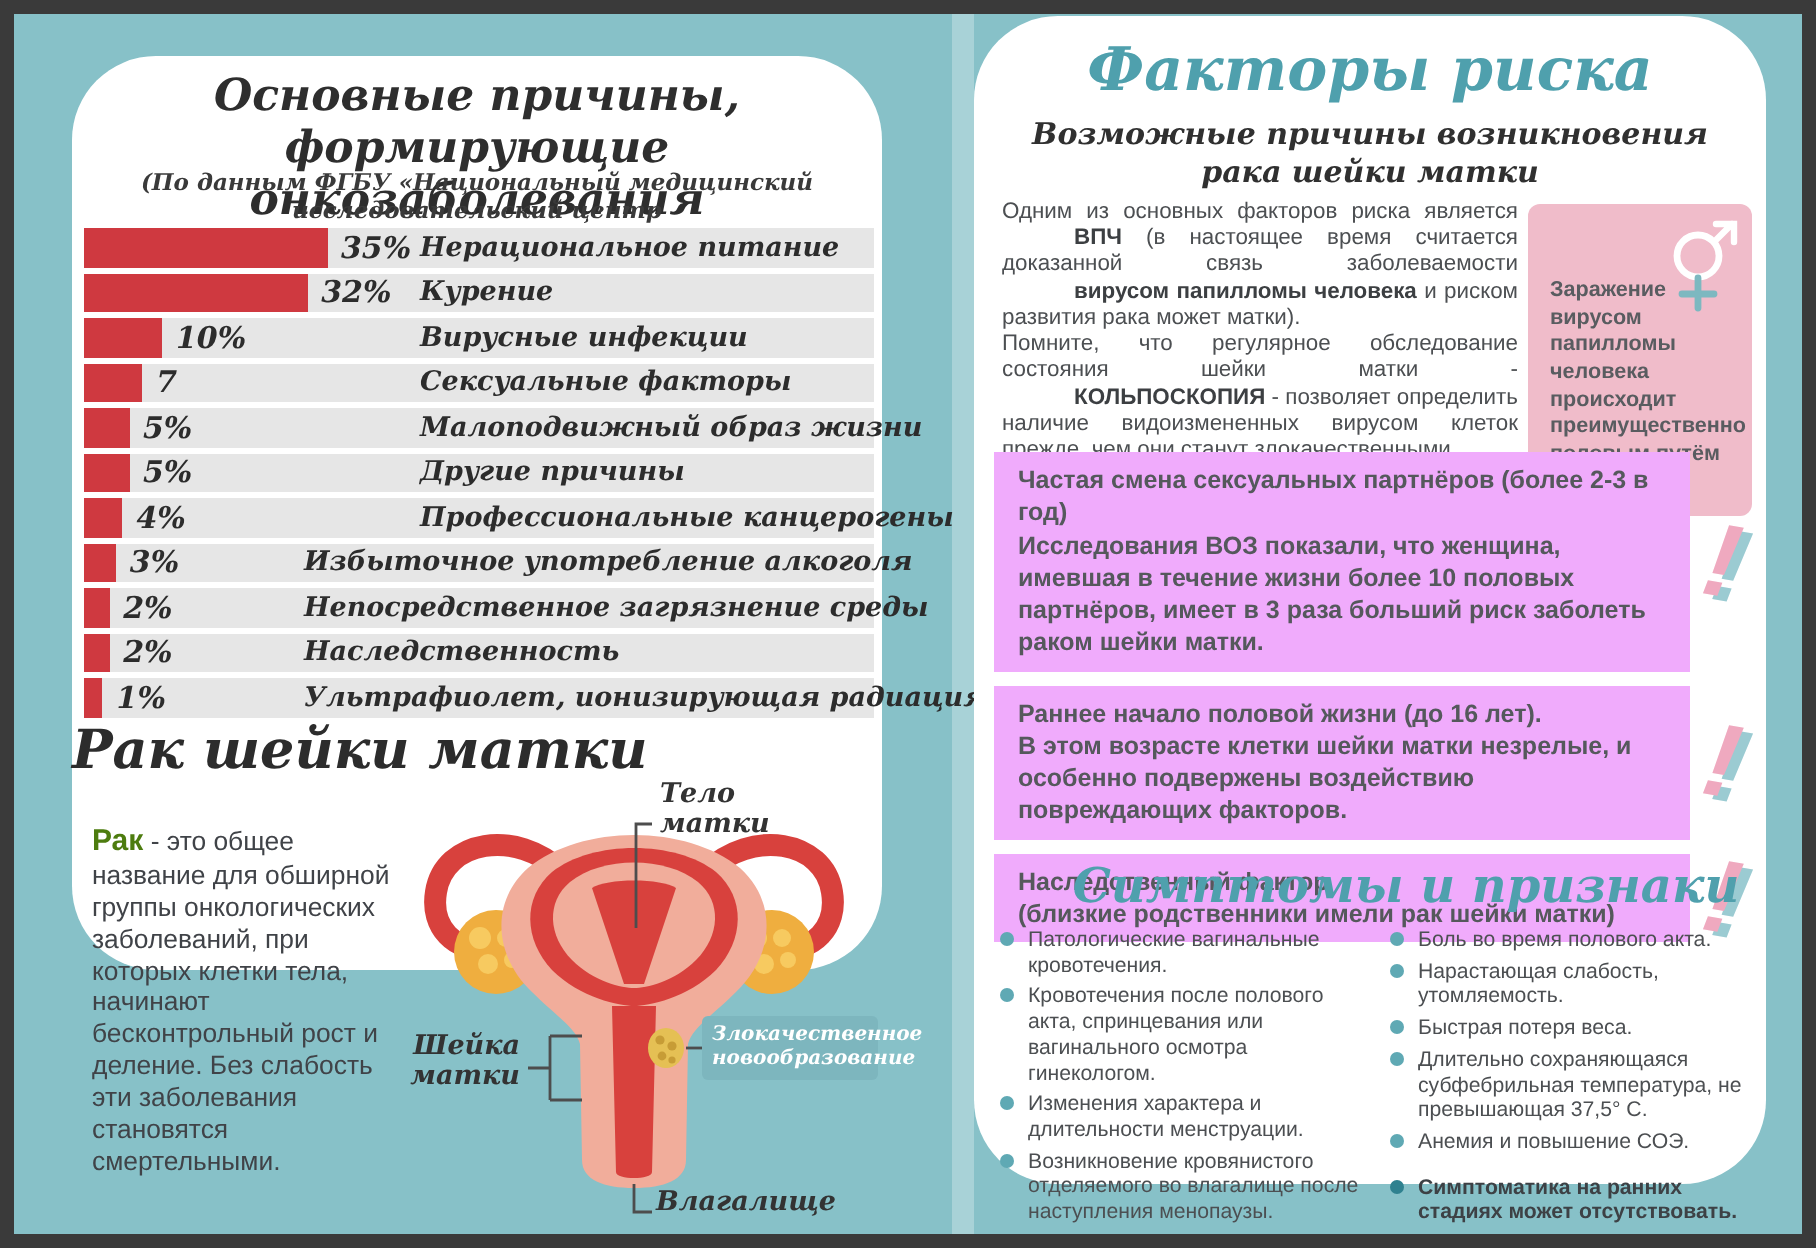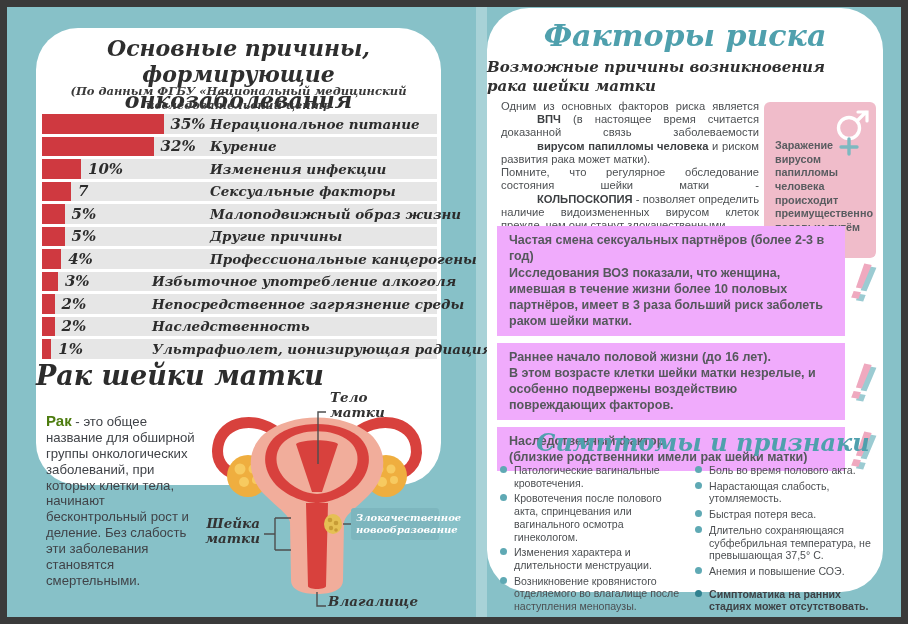--- a/index.html
+++ b/index.html
@@ -33,21 +33,21 @@
   .dlabel{position:absolute;font-family:"DejaVu Serif","Liberation Serif",serif;font-style:italic;font-weight:bold;font-size:13.5px;line-height:1.08;color:#333;white-space:pre-line;}
   .dlabel.body-label{left:134px;top:6px;}
   .dlabel.cervix-label{left:0px;top:132px;width:64px;text-align:right;}
   .dlabel.vagina-label{left:132px;top:210px;}
   .tumor-label{position:absolute;left:155px;top:124px;width:88px;background:#7db6be;color:#fff;
     font-family:"DejaVu Serif","Liberation Serif",serif;font-style:italic;font-weight:600;font-size:10px;
     line-height:1.2;padding:4px 5px;border-radius:3px;white-space:pre-line;box-sizing:border-box;}
 
   
   .rp-title{position:absolute;top:10px;left:0;right:0;text-align:center;font-size:30px;color:#4fa0ad;}
-  .rp-subtitle{position:absolute;top:50px;left:0;right:0;text-align:left;font-size:15px;line-height:1.25;color:#303030;white-space:pre-line;}
+  .rp-subtitle{position:absolute;top:50px;left:0;right:0;text-align:center;font-size:15px;line-height:1.25;color:#303030;white-space:pre-line;}
   .intro{position:absolute;top:92px;left:14px;width:258px;font-size:11.2px;line-height:1.18;color:#4c4f52;text-align:justify;}
   .intro p{margin:0;}
   .intro .b{font-weight:bold;color:#3c3f42;padding-left:36px;}
   .hpv-box{position:absolute;top:94px;left:277px;width:112px;background:#f0bcca;border-radius:6px;
     padding:10px 6px 10px 11px;box-sizing:border-box;font-size:10.8px;font-weight:bold;line-height:1.26;
     color:#595c60;white-space:pre-line;}
   .gender-icon{position:absolute;top:6px;right:3px;width:42px;height:54px;}
   .risk-boxes{position:absolute;top:218px;left:10px;right:6px;}
   .risk-row{display:flex;align-items:center;margin-bottom:7px;}
   .risk-box{flex:1;background:#f0abfc;padding:6px 12px;font-size:12.5px;font-weight:bold;line-height:1.3;
@@ -81,21 +81,21 @@
         <span class="bar-label script">Нерациональное питание</span>
       </div>
       <div class="bar-row">
         <div class="bar" style="width: 111.6px;"></div>
         <span class="bar-value script">32%</span>
         <span class="bar-label script">Курение</span>
       </div>
       <div class="bar-row">
         <div class="bar" style="width: 39px;"></div>
         <span class="bar-value script">10%</span>
-        <span class="bar-label script">Изменения инфекции</span>
+        <span class="bar-label script">Вирусные инфекции</span>
       </div>
       <div class="bar-row">
         <div class="bar" style="width: 29.1px;"></div>
         <span class="bar-value script">7</span>
         <span class="bar-label script">Сексуальные факторы</span>
       </div>
       <div class="bar-row">
         <div class="bar" style="width: 22.5px;"></div>
         <span class="bar-value script">5%</span>
         <span class="bar-label script">Малоподвижный образ жизни</span>

